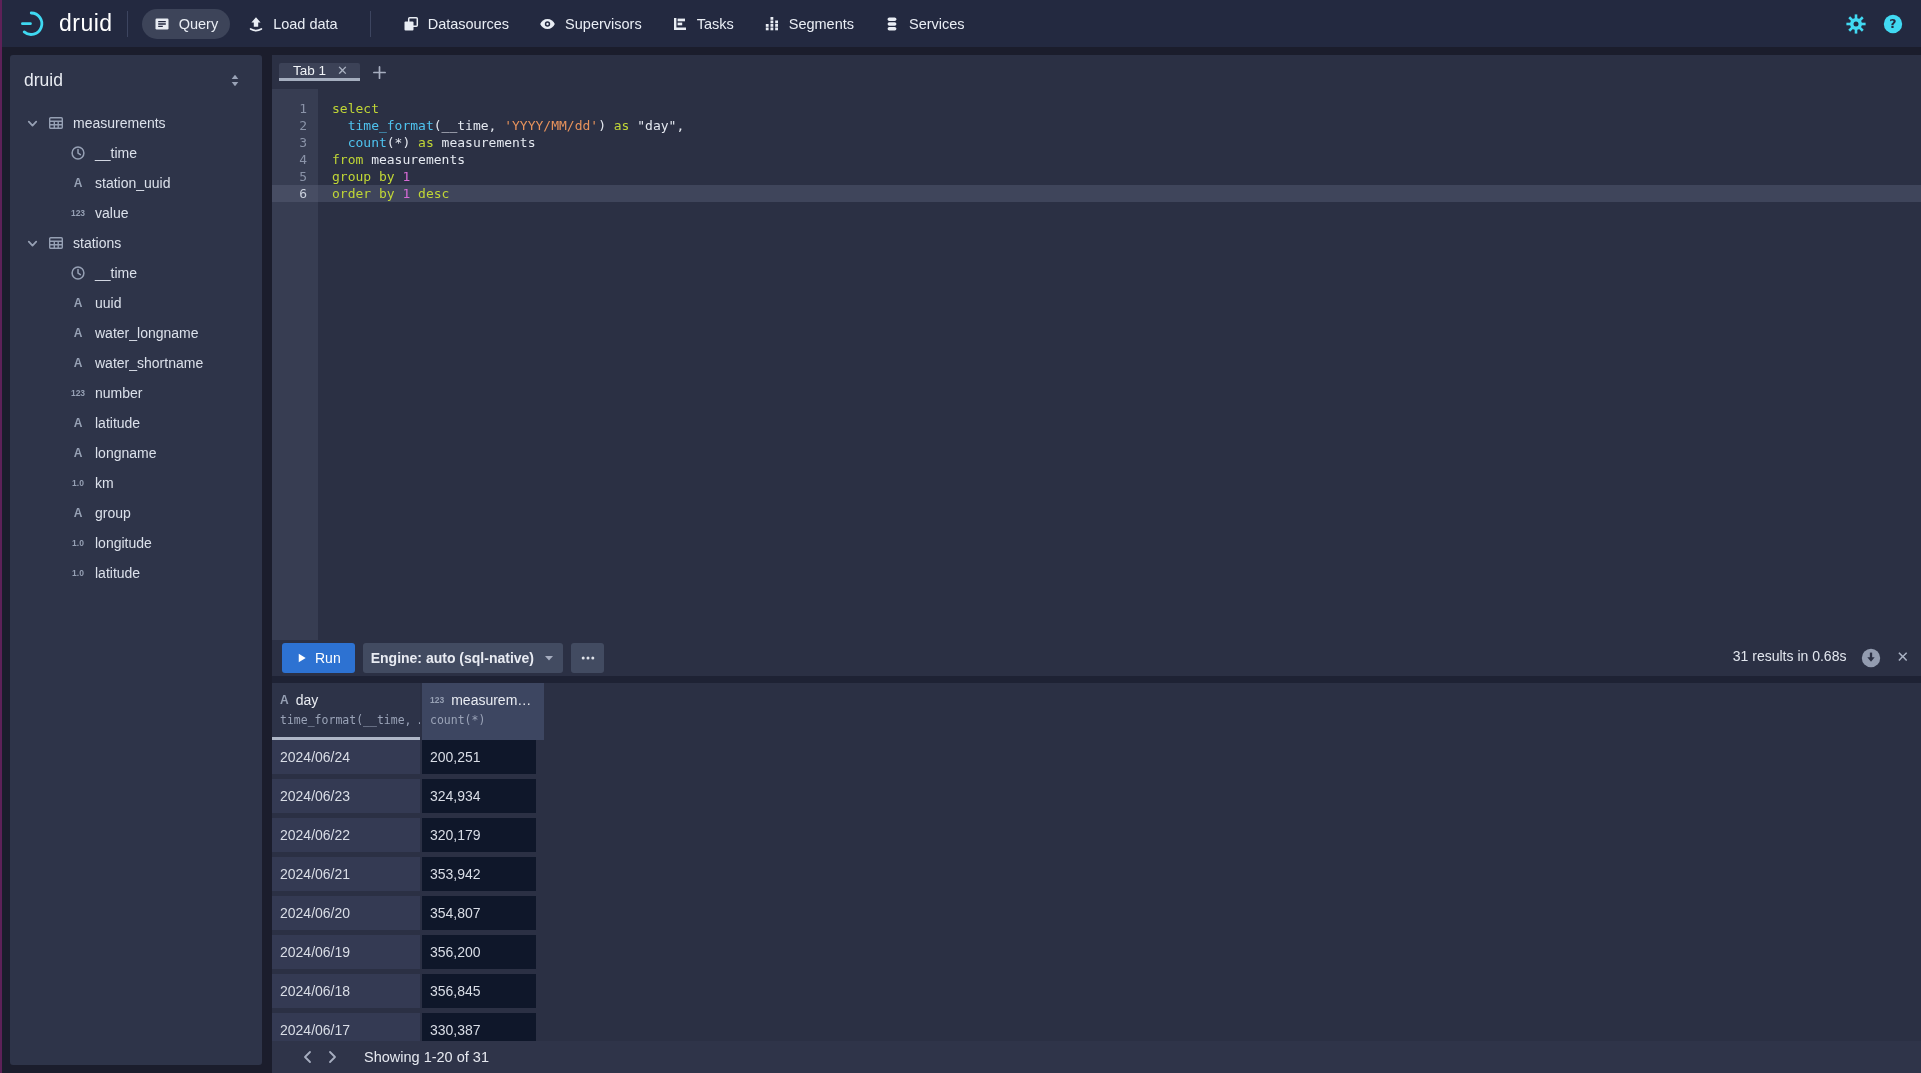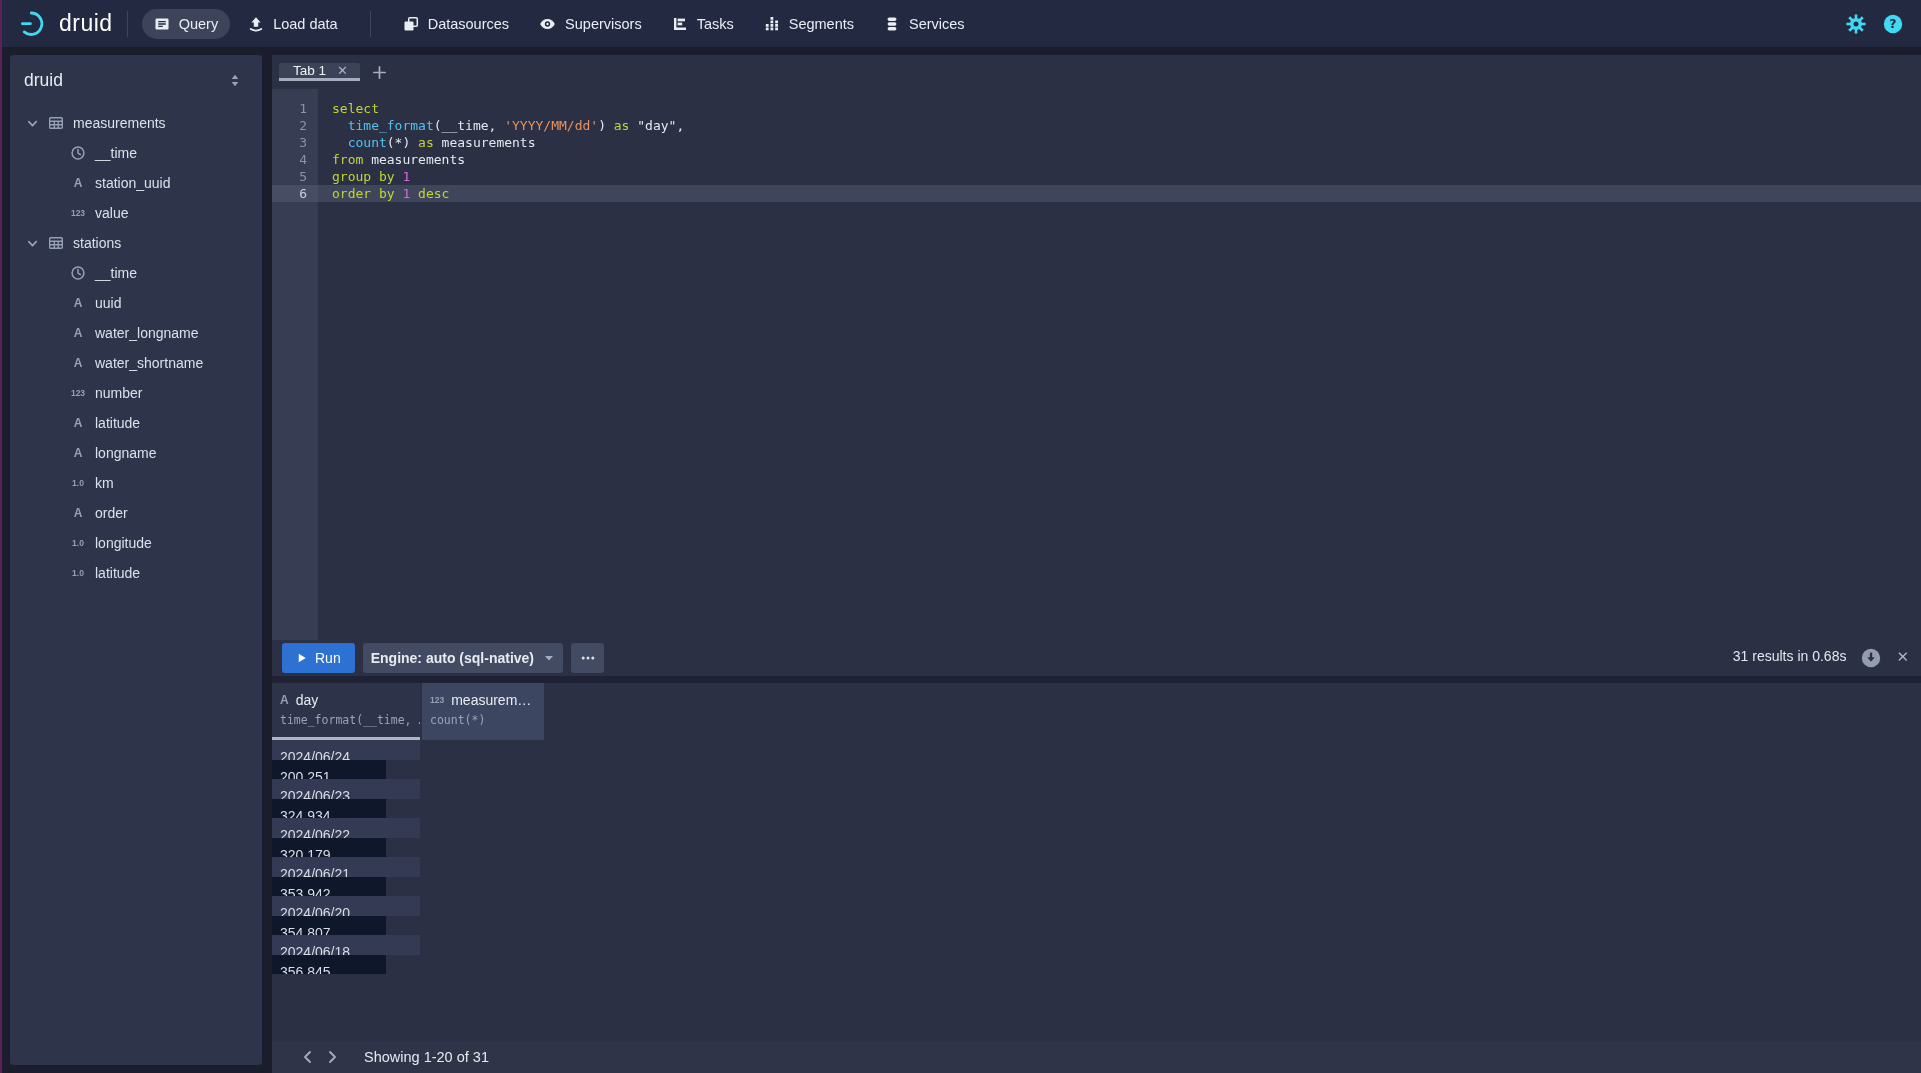--- a/index.html
+++ b/index.html
@@ -104,21 +104,21 @@
   
   .results { flex:1; position:relative; background:#2b3044; overflow:hidden; }
   .results-header { display:flex; height:57px; }
   .hcell { padding:9px 0 0 8px; cursor:pointer; }
   .hcell.c0 { width:148px; background:#2d3348; border-bottom:3px solid #aeb6c6; margin-right:2px; }
   .hcell.c1 { width:122px; background:#3d4661; border-bottom:3px solid transparent; }
   .hname { font-size:14px; color:#e9ecf2; display:flex; align-items:center; gap:7px; white-space:nowrap; overflow:hidden; }
   .hname .txt-icon { width:auto; }
   .hexpr { font-family:"DejaVu Sans Mono", monospace; font-size:11.5px; color:#9aa3b7; margin-top:5px; white-space:nowrap; overflow:hidden; }
   .results-body { position:absolute; top:57px; left:0; right:0; bottom:32px; overflow:hidden; }
-  .result-row { display:flex; height:39px;flex-direction:column; }
+  .result-row { display:flex; height:39px; }
   .result-cell { height:34px; line-height:34px; padding-left:8px; font-size:14px; color:#d9dde6; overflow:hidden; white-space:nowrap; }
   .result-cell.col0 { width:148px; background:#343a53; margin-right:2px; }
   .result-cell.col1 { width:114px; background:#0f172a; }
 
   .pagination {
     position:absolute; left:0; right:0; bottom:0; height:32px;
     background:#2f3449; display:flex; align-items:center; padding-left:24px;
   }
   .pg-btn { width:24px; height:24px; display:inline-flex; align-items:center; justify-content:center; color:#a7aec0; cursor:pointer; }
   .pg-label { margin-left:20px; font-size:14.5px; color:#e6e9f0; }
@@ -309,21 +309,21 @@
       <div class="tree-row child">
         <span class="txt-icon big">A</span>
         <span class="tree-label">longname</span>
       </div>
       <div class="tree-row child">
         <span class="txt-icon small">1.0</span>
         <span class="tree-label">km</span>
       </div>
       <div class="tree-row child">
         <span class="txt-icon big">A</span>
-        <span class="tree-label">order</span>
+        <span class="tree-label">group</span>
       </div>
       <div class="tree-row child">
         <span class="txt-icon small">1.0</span>
         <span class="tree-label">longitude</span>
       </div>
       <div class="tree-row child">
         <span class="txt-icon small">1.0</span>
         <span class="tree-label">latitude</span>
       </div>
     </div>
@@ -442,22 +442,30 @@
         </div>
         <div class="result-row">
           <div class="result-cell col0">2024/06/21</div>
           <div class="result-cell col1">353,942</div>
         </div>
         <div class="result-row">
           <div class="result-cell col0">2024/06/20</div>
           <div class="result-cell col1">354,807</div>
         </div>
         <div class="result-row">
+          <div class="result-cell col0">2024/06/19</div>
+          <div class="result-cell col1">356,200</div>
+        </div>
+        <div class="result-row">
           <div class="result-cell col0">2024/06/18</div>
           <div class="result-cell col1">356,845</div>
+        </div>
+        <div class="result-row">
+          <div class="result-cell col0">2024/06/17</div>
+          <div class="result-cell col1">330,387</div>
         </div>
       </div>
     <div class="pagination">
       <span class="pg-btn">
         <svg width="14" height="14" viewBox="0 0 14 14">
             <path d="M9 2L4 7l5 5" stroke="currentColor" stroke-width="1.8" fill="none" stroke-linecap="round" stroke-linejoin="round"></path>
           </svg>
       </span>
       <span class="pg-btn">
         <svg width="14" height="14" viewBox="0 0 14 14">

